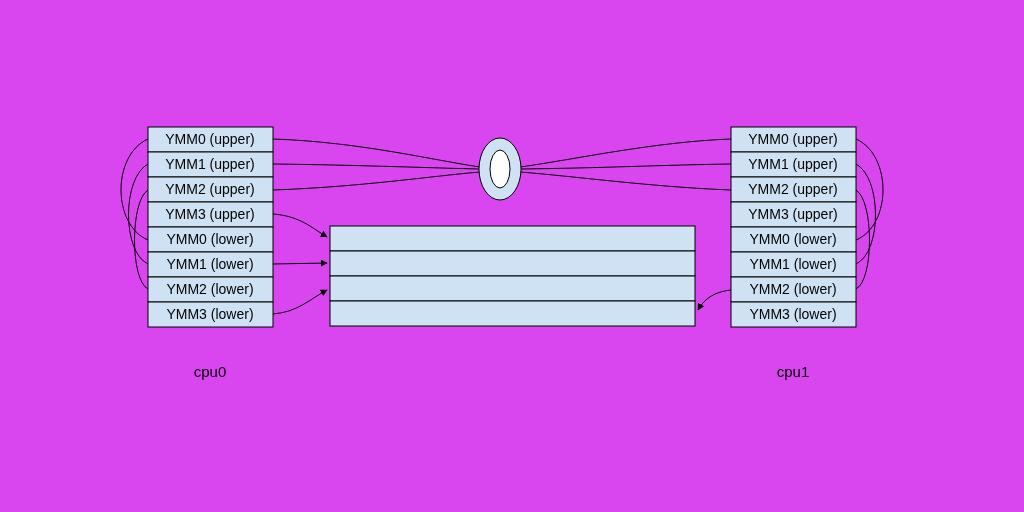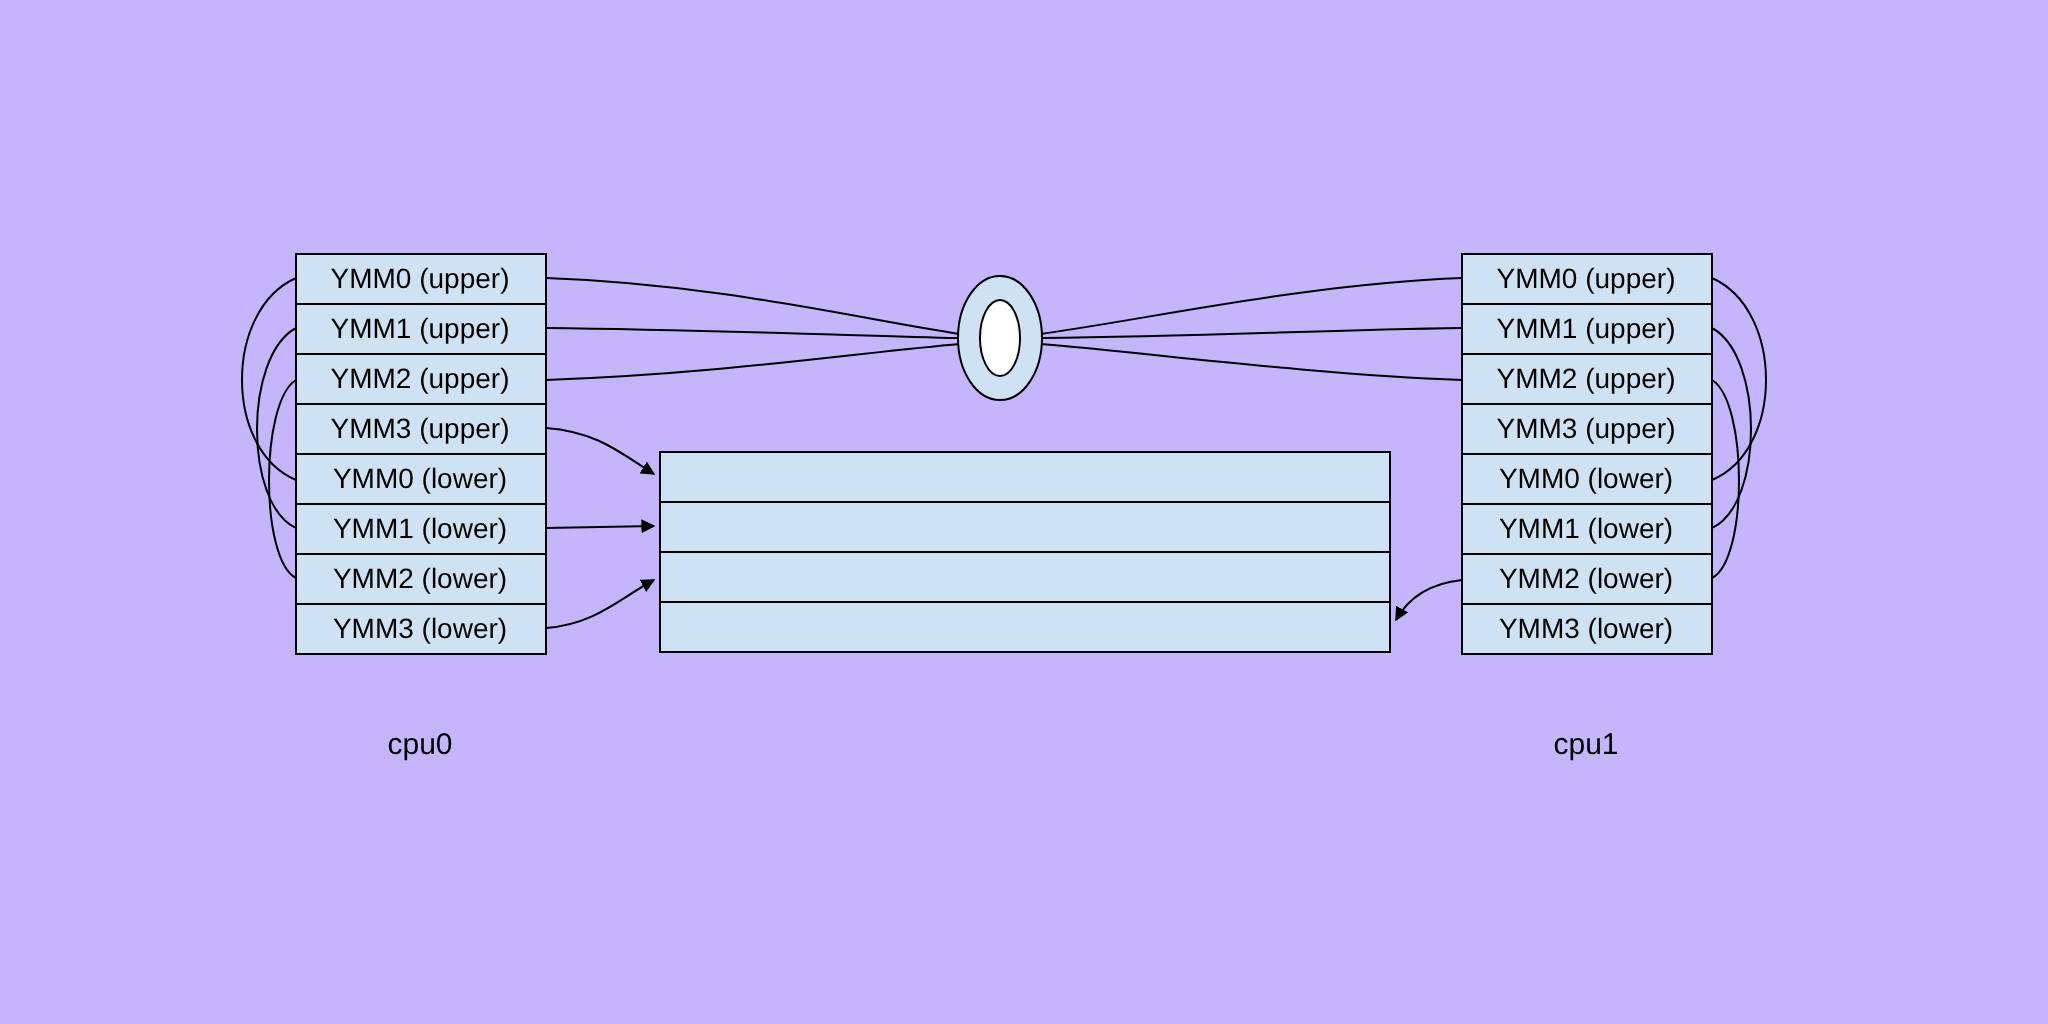--- a/index.html
+++ b/index.html
@@ -1,20 +1,20 @@
 <!DOCTYPE html>
 <html><head>
 <meta charset="utf-8">
 <style>
   html, body { margin: 0; padding: 0; background: #ffffff; }
   .stage {
     position: relative;
     width: 1024px;
     height: 512px;
-    background: #c4b5fd;
+    background: #d946ef;
     overflow: hidden;
   }
   svg { display: block; }
   text {
     font-family: "Liberation Sans", sans-serif;
     font-size: 14px;
     fill: #000000;
   }
   .cpu-label { font-size: 15px; }
   .connector { fill: none; stroke: #000000; stroke-width: 1; }

